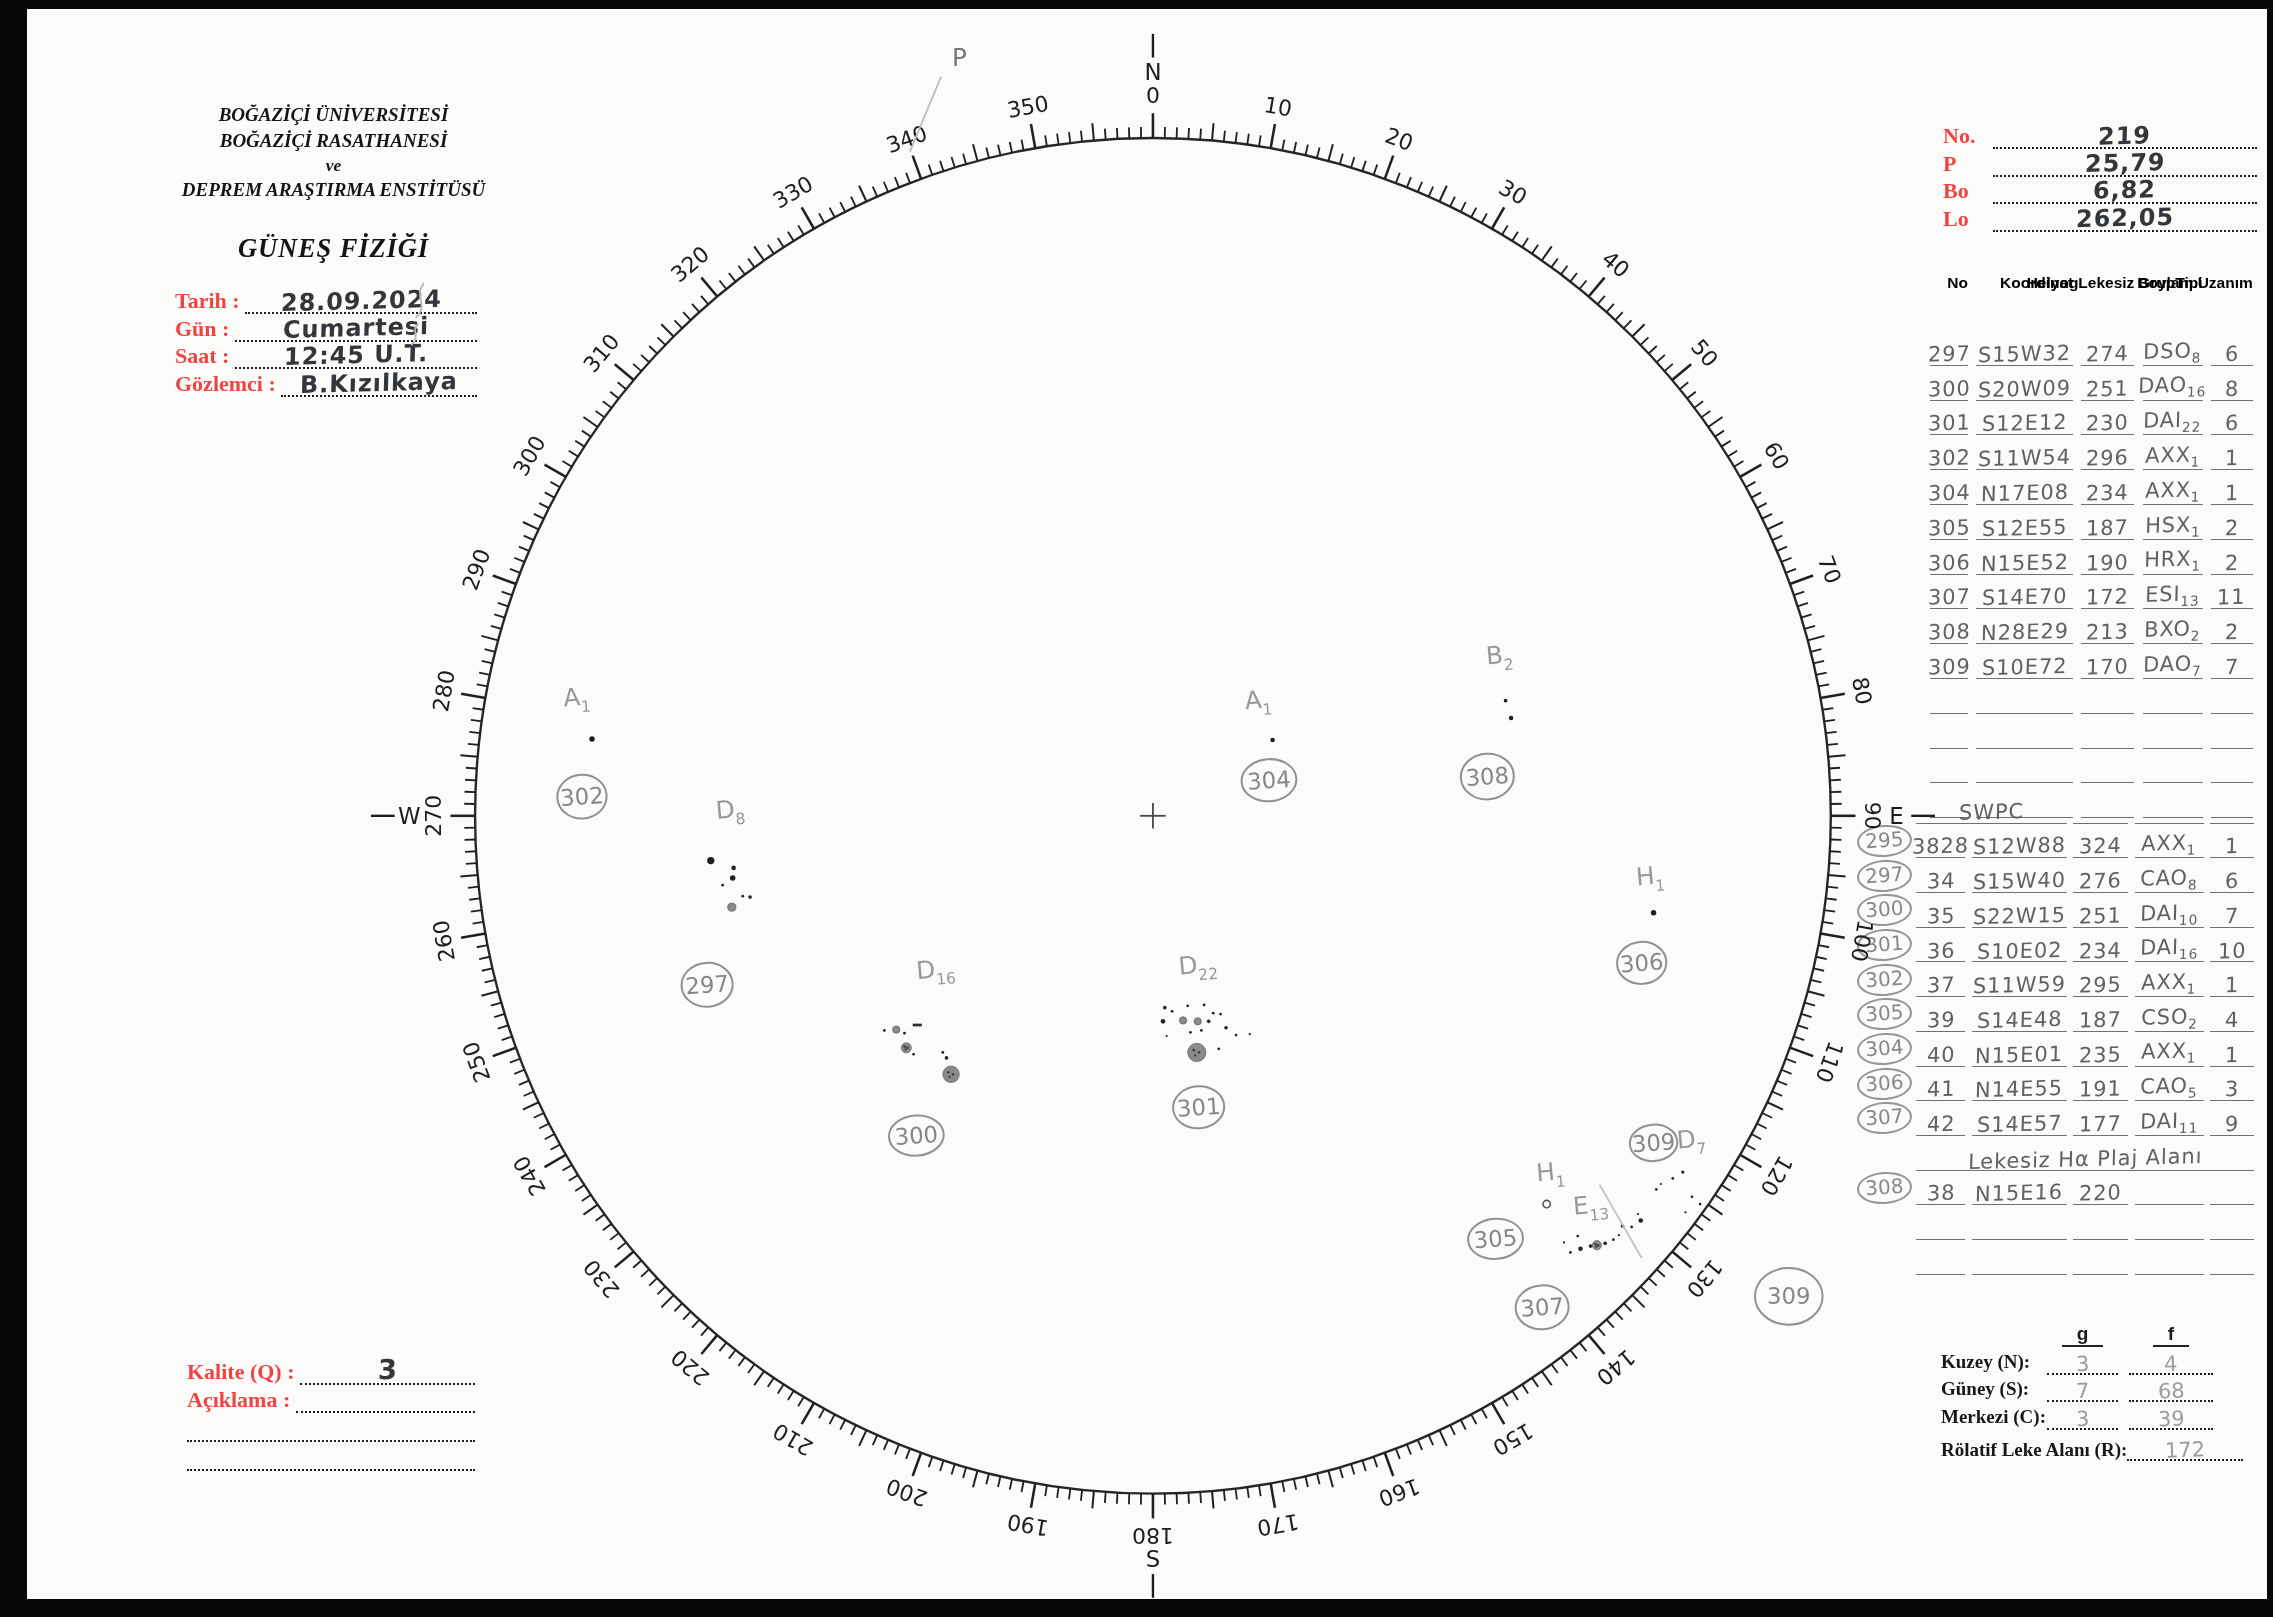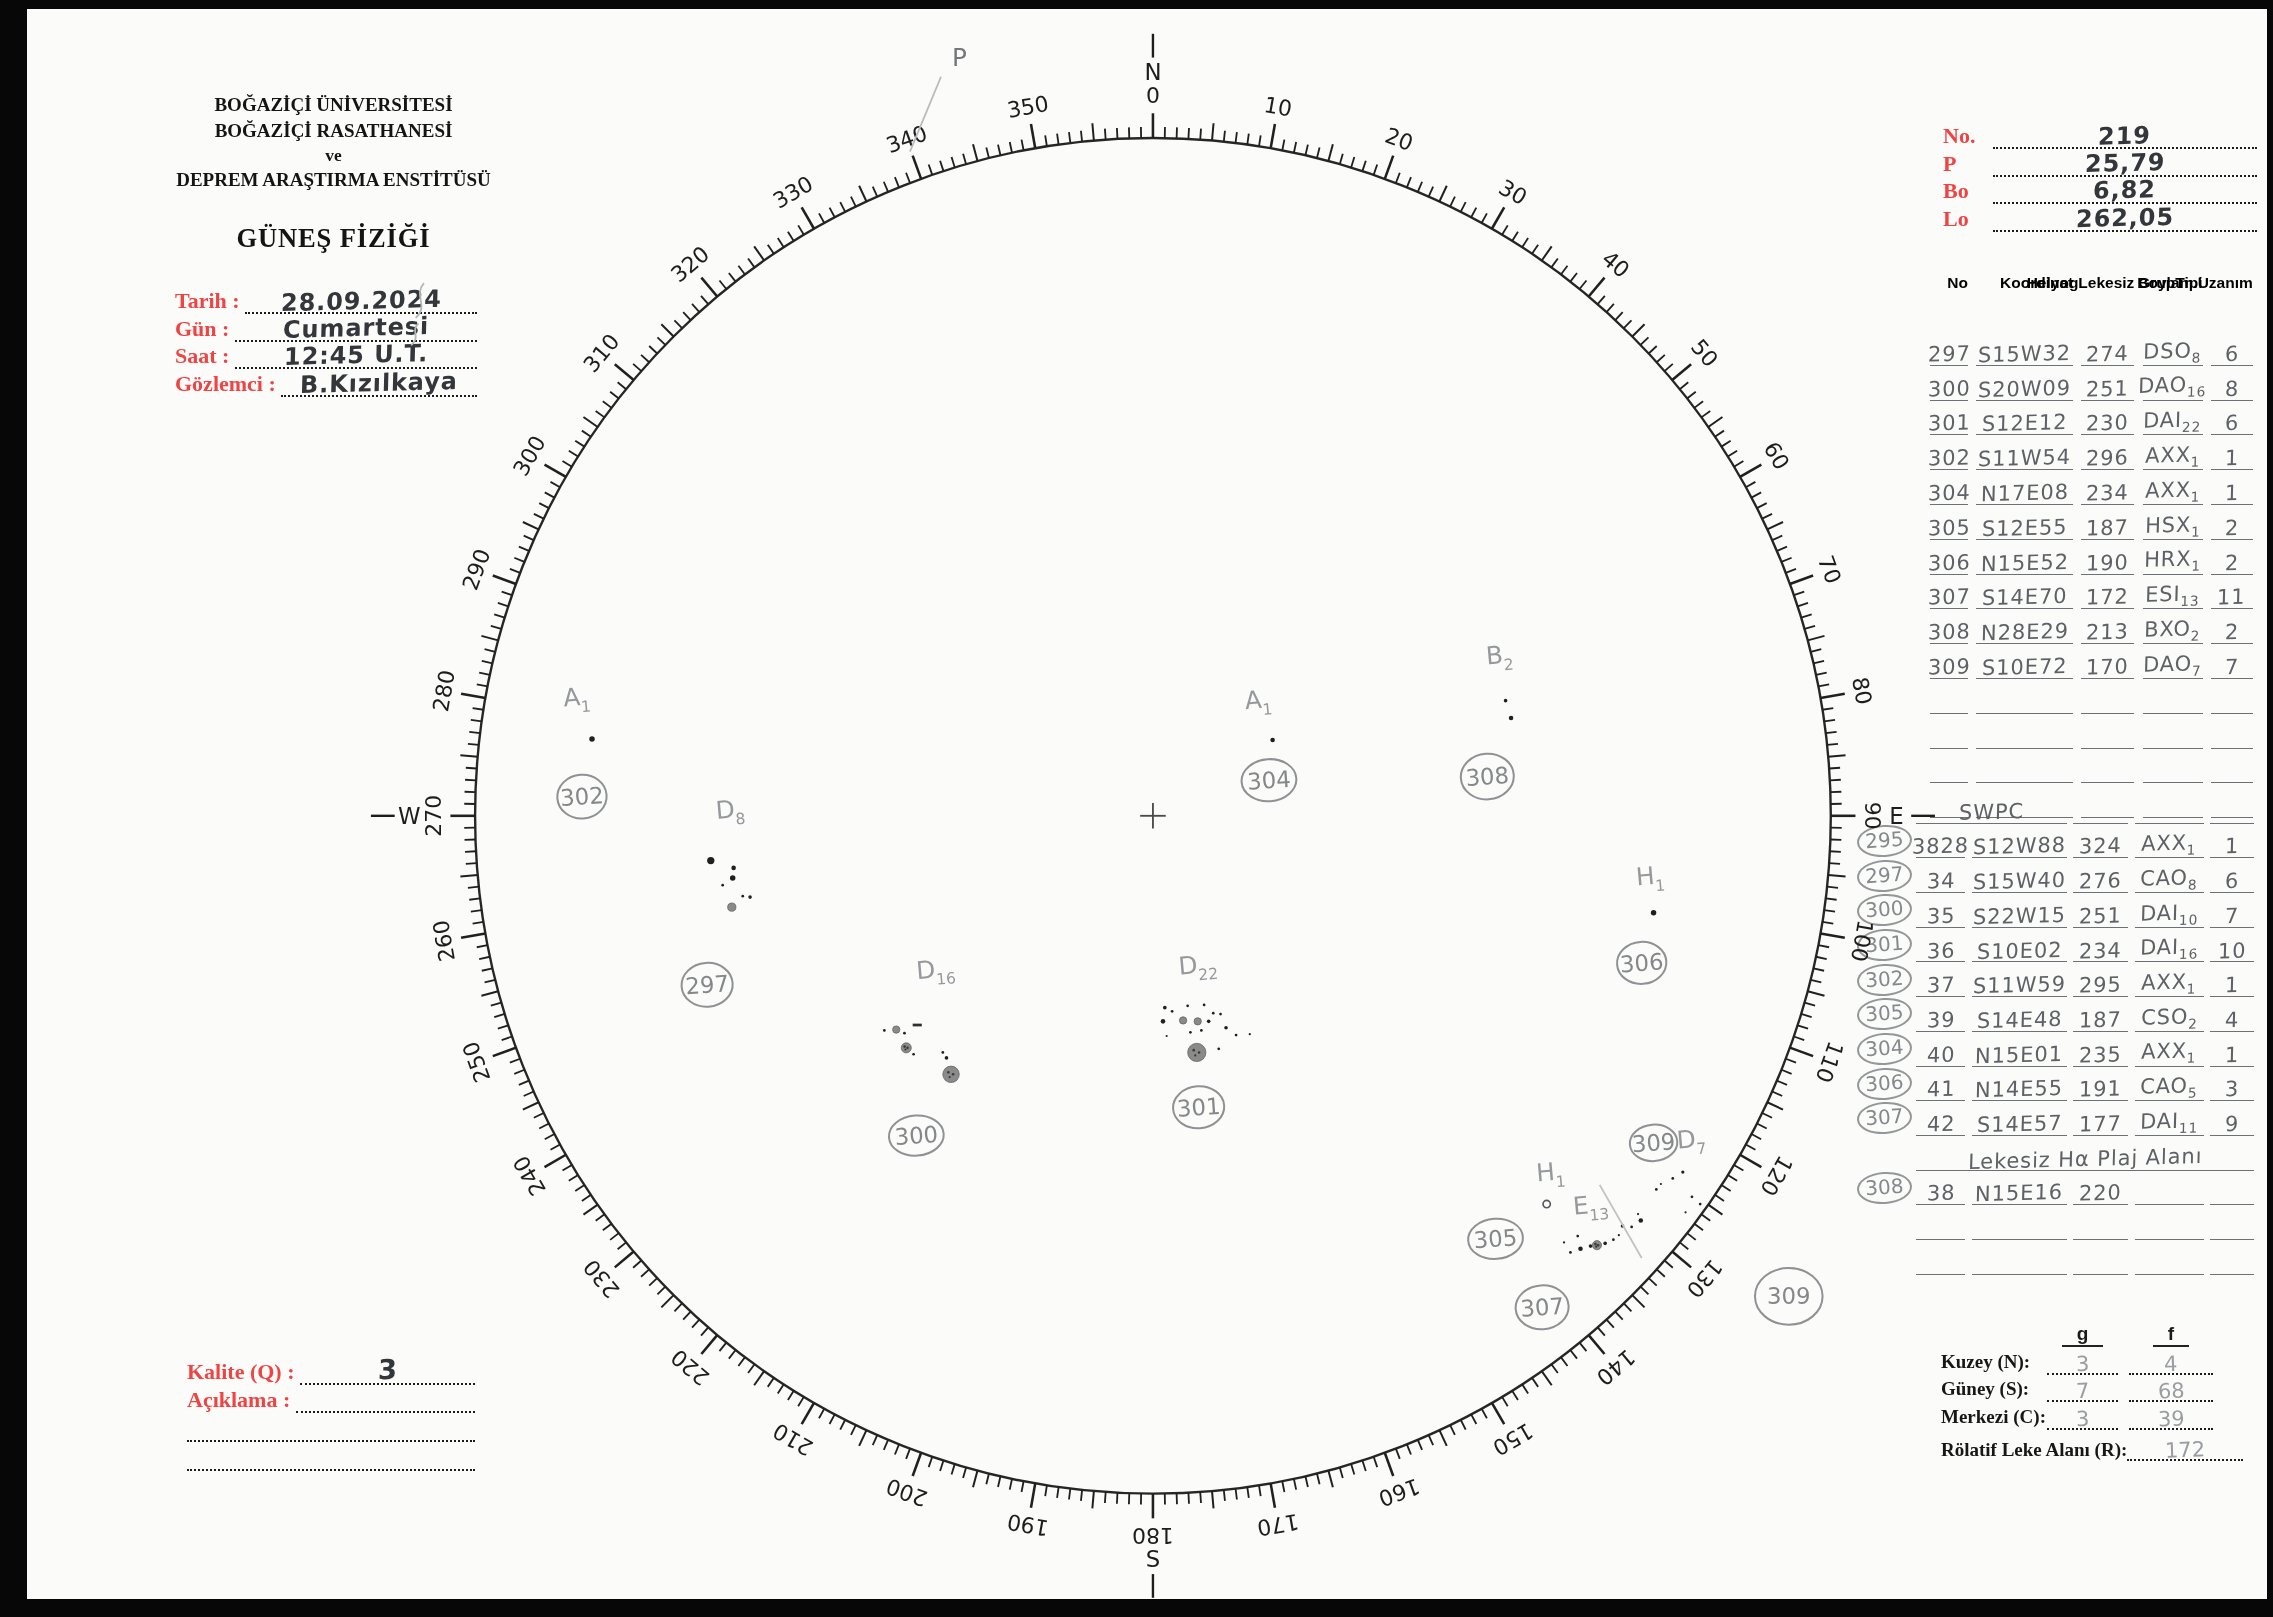--- a/index.html
+++ b/index.html
@@ -60,21 +60,21 @@
 </style>
 </head>
 <body>
 
 <div class="page">
   <div class="edge t"></div>
   <div class="edge l"></div>
   <div class="edge b"></div>
   <div class="edge r"></div>
 
-  <div class="abs hdr" style="left:119px;top:92px;width:429px;">
+  <div class="abs hdr" style="left:119px;top:102px;width:429px;font-style:italic;">
     <div class="h1">BOĞAZİÇİ ÜNİVERSİTESİ</div>
     <div class="h1">BOĞAZİÇİ RASATHANESİ</div>
     <div class="h2">ve</div>
     <div class="h1">DEPREM ARAŞTIRMA ENSTİTÜSÜ</div>
     <div class="title">GÜNEŞ FİZİĞİ</div>
   </div>
 
   <div class="abs" style="left:175px;top:287px;width:302px;" id="obs-fields">
     <div class="field-row">
       <span class="flabel" style="">Tarih :</span>

